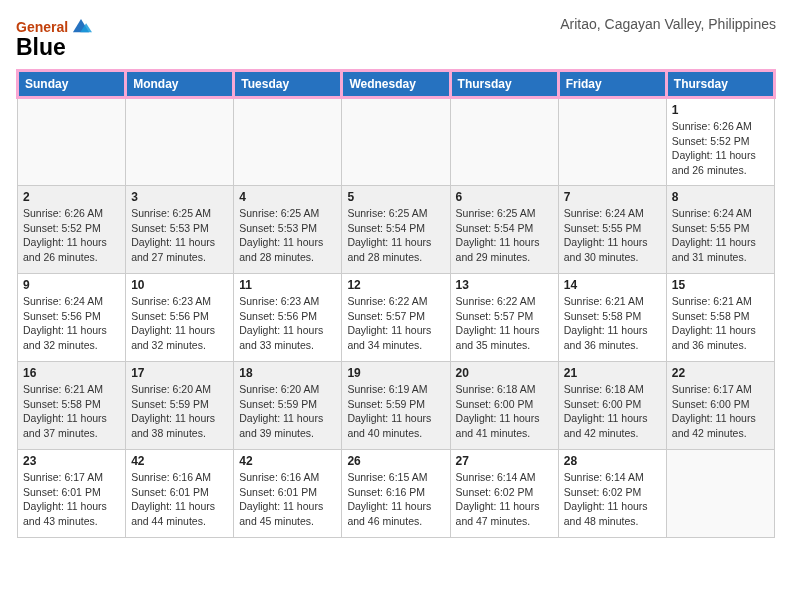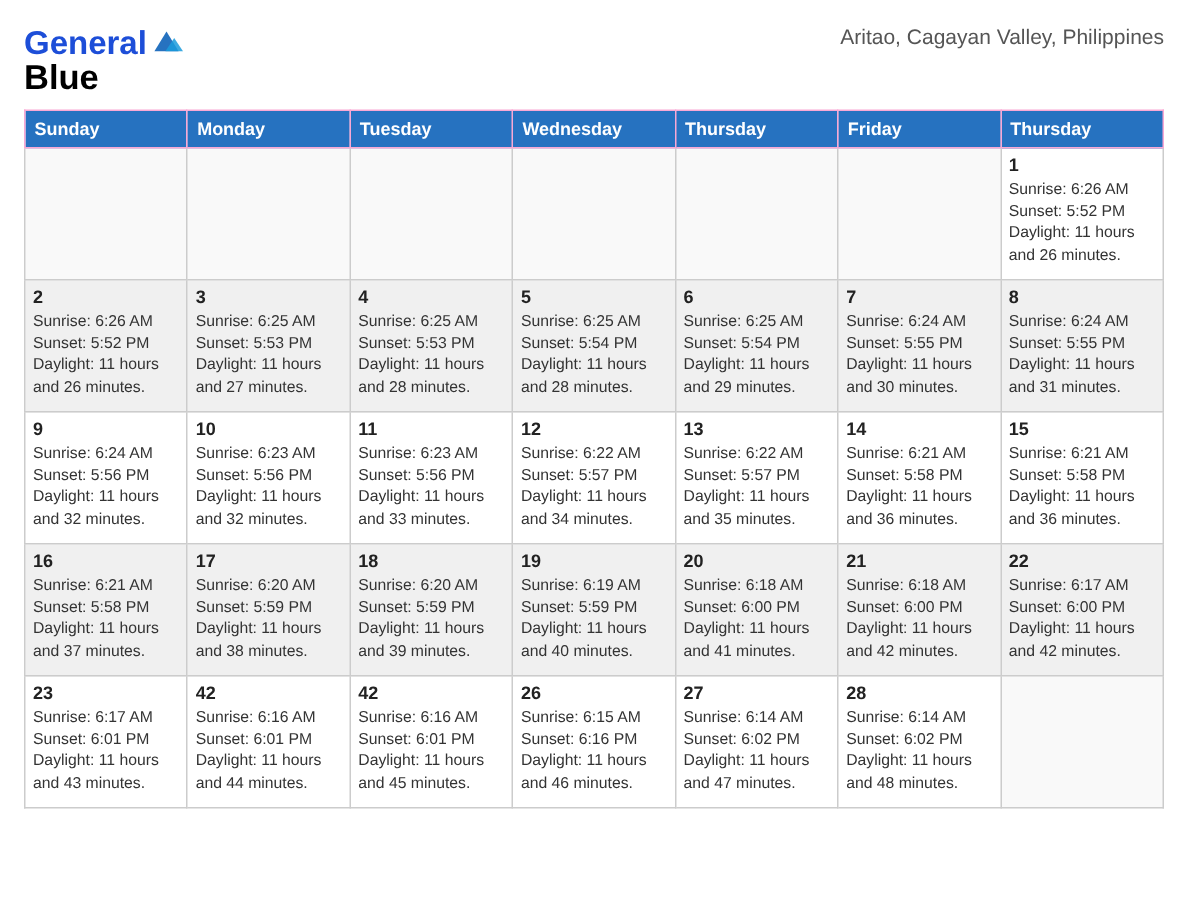--- a/index.html
+++ b/index.html
@@ -15,23 +15,23 @@
       justify-content: space-between;
       align-items: flex-start;
       margin-bottom: 8px;
     }
     .logo {
       display: flex;
       align-items: center;
       gap: 0;
     }
     .logo-text-general {
-      font-size: 22px;
-      font-weight: bold;
-      color: #1d4ed8;
+      font-size: 14px;
+      font-weight: bold;
+      color: #c2410c;
     }
     .logo-text-blue {
       font-size: 23px;
       font-weight: bold;
       color: #000000;
     }
     .logo-icon {
       width: 22px;
       height: 22px;
       margin-left: 2px;
@@ -53,21 +53,21 @@
       border-collapse: collapse;
       font-size: 11px;
     }
     .calendar-table th {
       background-color: #2672c0;
       color: #fff;
       text-align: left;
       padding: 5px 6px;
       font-size: 12px;
       font-weight: bold;
-      border: 1px solid #f9a8d4;
+      border: 3px solid #f9a8d4;
     }
     .calendar-table td {
       border: 1px solid #ccc;
       vertical-align: top;
       padding: 4px 5px;
       width: 108px;
       min-height: 80px;
       height: 88px;
     }
     .calendar-table td.empty {

